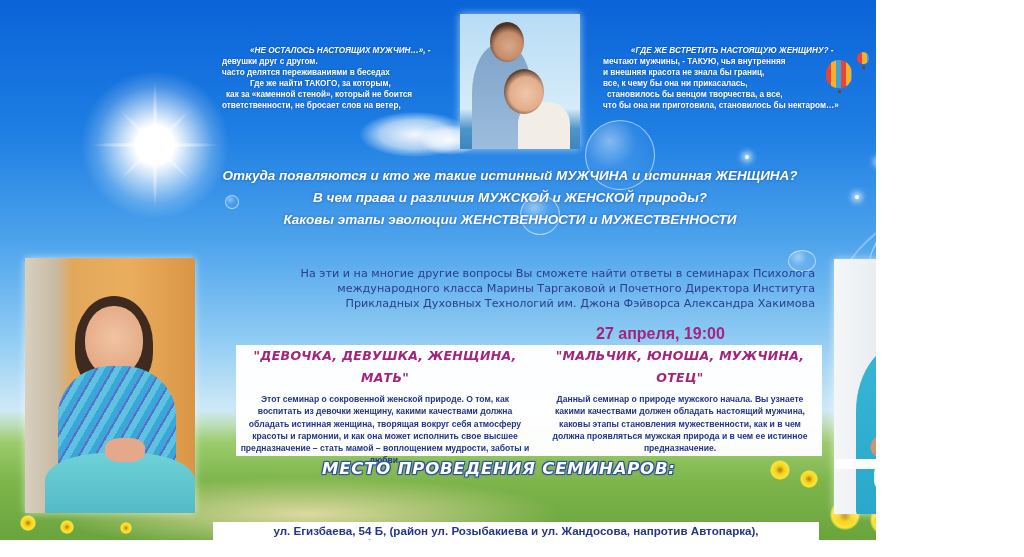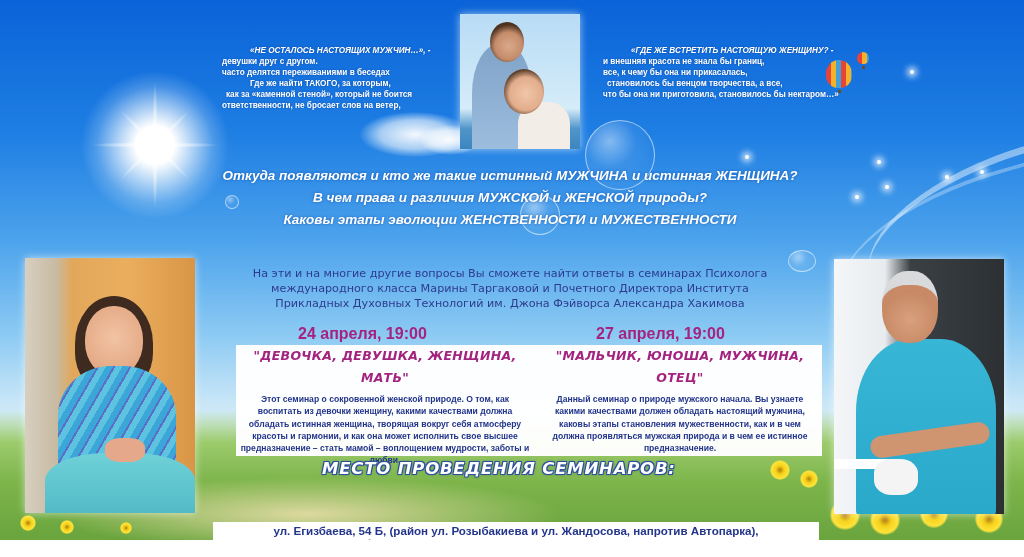--- a/index.html
+++ b/index.html
@@ -1,20 +1,20 @@
 <!DOCTYPE html>
 <html><head>
 <meta charset="utf-8">
 <style>
   * { box-sizing: border-box; margin: 0; padding: 0; }
   html, body { width: 1024px; height: 557px; overflow: hidden; background: #ffffff; }
   body { font-family: "DejaVu Sans", sans-serif; position: relative; }
 
   .poster {
-    position: absolute; left: 0; top: 0; width: 1024px; height: 540px; overflow: hidden;
+    position: absolute; left: 0; top: 0; width: 876px; height: 540px; overflow: hidden;
     background: linear-gradient(180deg, #0a63d8 0%, #1f7fe3 25%, #4ea4ec 45%, #8ccaf3 62%, #c6e5f7 74%, #d9eef6 79%);
   }
   .bottom-strip { position: absolute; left: 0; top: 540px; width: 1024px; height: 17px; background: #ffffff; }
 
   .sun { position: absolute; left: 80px; top: 70px; width: 150px; height: 150px; border-radius: 50%;
     background: radial-gradient(circle, #ffffff 0%, #ffffff 18%, rgba(255,255,255,0.75) 30%, rgba(255,255,255,0.2) 55%, rgba(255,255,255,0) 70%); }
   .sun-ray { position: absolute; left: 155px; top: 145px; width: 130px; height: 6px; margin-left: -65px; margin-top: -3px;
     background: radial-gradient(ellipse, rgba(255,255,255,0.95) 0%, rgba(255,255,255,0) 70%); }
   .sun-ray.r2 { transform: rotate(90deg); }
   .sun-ray.r3 { transform: rotate(45deg); width: 100px; margin-left: -50px; }
@@ -71,21 +71,21 @@
   .quote-right { left: 603px; top: 45px; width: 270px; }
   .indent { padding-left: 28px; }
   .indent2 { padding-left: 4px; }
 
   
   .questions { position: absolute; left: 180px; top: 165px; width: 660px; text-align: center; color: #ffffff;
     font-family: "Liberation Sans", sans-serif; font-weight: bold; font-style: italic; font-size: 13.5px; line-height: 22px;
     text-shadow: 0 0 3px rgba(0,50,140,0.55); }
   .questions .q3 { line-height: 16px; margin-top: 3px; }
 
-  .intro { position: absolute; left: 205px; top: 266px; width: 610px; text-align: center; color: #2d3c8f;
+  .intro { position: absolute; left: 205px; top: 266px; width: 610px; text-align: right; color: #2d3c8f;
     font-family: "DejaVu Sans", sans-serif; font-size: 11.2px; line-height: 15px; }
 
   .date { position: absolute; top: 325px; color: #a3237f; font-family: "Liberation Sans", sans-serif; font-weight: bold; font-size: 16px; }
   .date-left { left: 298px; }
   .date-right { left: 596px; text-align: right; }
 
   .seminar-strip { position: absolute; left: 236px; top: 345px; width: 586px; height: 111px; background: rgba(255,255,255,0.97); }
   .sem { position: absolute; top: 0; text-align: center; }
   .sem-left { left: 0; width: 298px; }
   .sem-right { left: 302px; width: 284px; }
@@ -172,39 +172,39 @@
     <div class="lead indent">«НЕ ОСТАЛОСЬ НАСТОЯЩИХ МУЖЧИН…», -</div>
     <div>девушки друг с другом.</div>
     <div>часто делятся переживаниями в беседах</div>
     <div class="indent">Где же найти ТАКОГО,  за которым,</div>
     <div class="indent2">как за «каменной стеной», который не боится</div>
     <div>ответственности, не бросает слов на ветер,</div>
   </div>
 
   <div class="quote quote-right">
     <div class="lead indent">«ГДЕ ЖЕ ВСТРЕТИТЬ НАСТОЯЩУЮ ЖЕНЩИНУ? -</div>
+    <div>мечтают мужчины, - ТАКУЮ, чья внутренняя</div>
     <div>и внешняя красота не знала бы границ,</div>
     <div>все, к чему бы она ни прикасалась,</div>
     <div class="indent2">становилось бы венцом творчества, а все,</div>
     <div>что бы она ни приготовила, становилось бы нектаром…»</div>
   </div>
 
   <div class="questions">
     <div>Откуда появляются и кто же такие истинный МУЖЧИНА и истинная ЖЕНЩИНА?</div>
     <div>В чем права и различия МУЖСКОЙ и ЖЕНСКОЙ природы?</div>
     <div class="q3">Каковы этапы эволюции ЖЕНСТВЕННОСТИ и МУЖЕСТВЕННОСТИ</div>
   </div>
 
   <div class="intro">
     <div>На эти и на многие другие вопросы Вы сможете найти ответы в семинарах Психолога</div>
     <div>международного класса Марины Таргаковой и Почетного Директора Института</div>
     <div>Прикладных Духовных Технологий им. Джона Фэйворса Александра Хакимова</div>
   </div>
 
-  <div class="date date-left">24 апреля, 19:00</div>
   <div class="date date-right">27 апреля, 19:00</div>
 
   <div class="seminar-strip">
     <div class="sem sem-left">
       <div class="sem-title">"ДЕВОЧКА, ДЕВУШКА, ЖЕНЩИНА, МАТЬ"</div>
       <div class="sem-desc">Этот семинар о сокровенной женской природе. О том, как воспитать из девочки женщину, какими качествами должна обладать истинная женщина, творящая вокруг себя атмосферу красоты и гармонии, и как она может исполнить свое высшее предназначение – стать мамой – воплощением мудрости, заботы и любви.</div>
     </div>
     <div class="sem sem-right">
       <div class="sem-title">"МАЛЬЧИК, ЮНОША, МУЖЧИНА, ОТЕЦ"</div>
       <div class="sem-desc">Данный семинар о природе мужского начала. Вы узнаете какими качествами должен обладать настоящий мужчина,  каковы этапы становления мужественности, как и в чем должна проявляться мужская природа и в чем ее истинное предназначение.</div>

